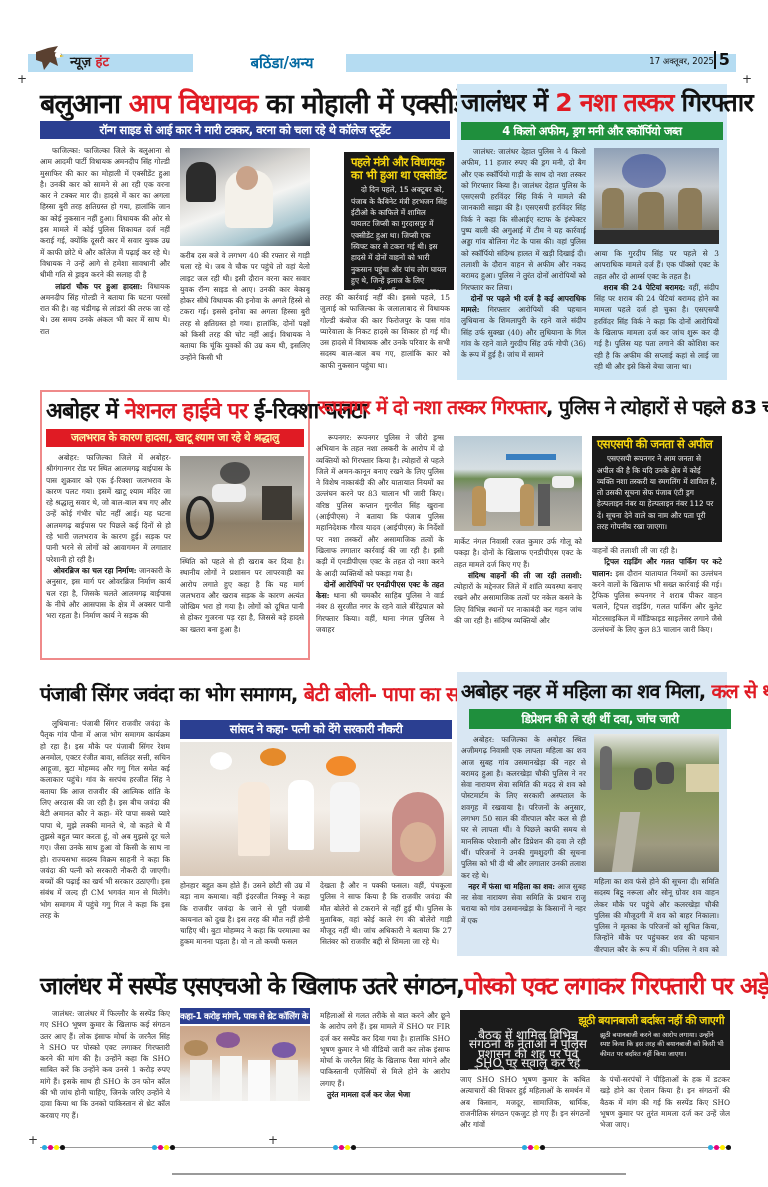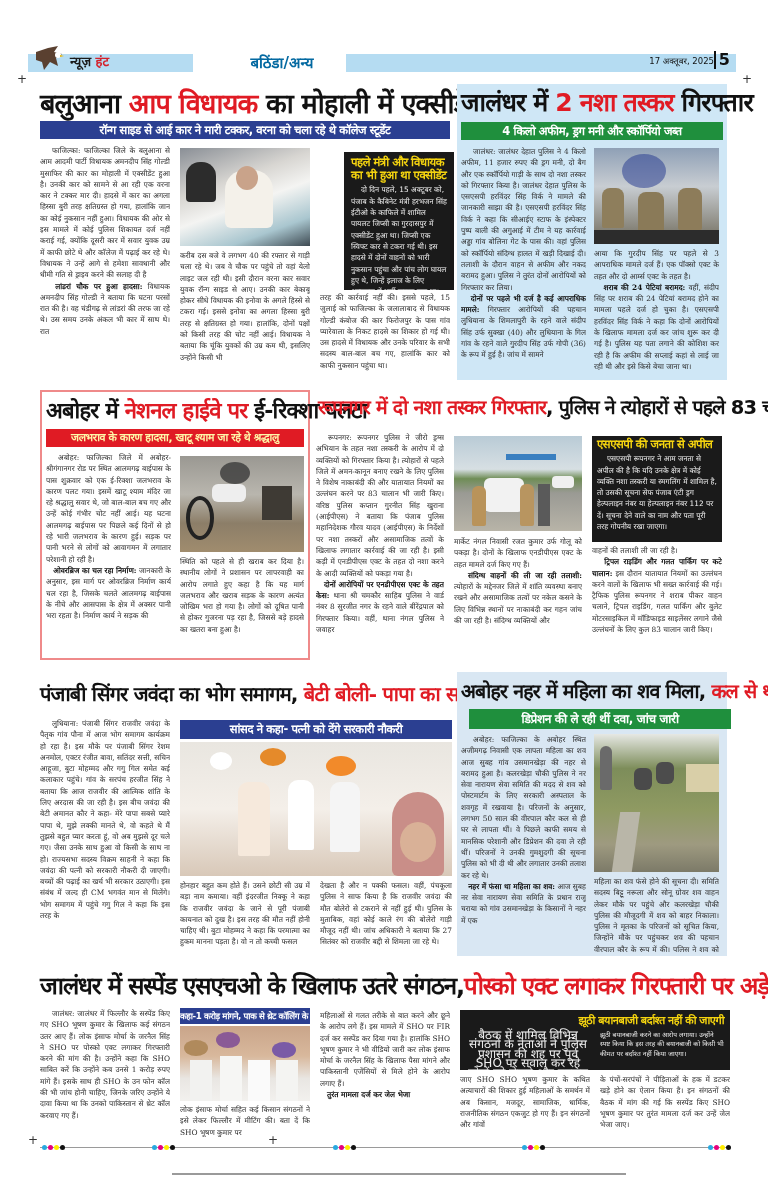--- a/index.html
+++ b/index.html
@@ -198,21 +198,20 @@
   <div class="abs sub blue" style="left:140px;top:38px;width:130px;height:16px;font-size:8.6px;line-height:16px;">कहा-1 करोड़ मांगने, पाक से थ्रेट कॉलिंग के सबूत दें</div>
   <div class="abs photo" style="left:140px;top:56px;width:130px;height:75px;background:linear-gradient(180deg,#c9a58a 0%,#d8b89c 40%,#e9e6e2 70%,#f2f1ee 100%);">
     <div style="position:absolute;left:4px;top:14px;width:24px;height:16px;border-radius:50%;background:#b08a5c;"></div>
     <div style="position:absolute;left:36px;top:6px;width:24px;height:16px;border-radius:50%;background:#8a5a96;"></div>
     <div style="position:absolute;left:92px;top:16px;width:24px;height:16px;border-radius:50%;background:#7a5aa6;"></div>
     <div style="position:absolute;left:10px;top:34px;width:22px;height:41px;background:#f2f2f0;"></div>
     <div style="position:absolute;left:40px;top:30px;width:22px;height:45px;background:#f6f6f4;"></div>
     <div style="position:absolute;left:68px;top:34px;width:22px;height:41px;background:#fafafa;"></div>
     <div style="position:absolute;left:96px;top:34px;width:22px;height:41px;background:#f4f4f2;"></div>
   </div>
-  <div class="abs col" style="left:140px;top:134px;width:130px;height:40px;text-indent:0;">लोक इंसाफ मोर्चा सहित कई किसान संगठनों ने इसे लेकर फिल्लौर में मीटिंग की। बता दें कि SHO भूषण कुमार पर</div>
   <div class="abs col" style="left:280px;top:40px;width:130px;height:136px;text-indent:0;">
     <span>महिलाओं से गलत तरीके से बात करने और छूने के आरोप लगे हैं। इस मामले में SHO पर FIR दर्ज कर सस्पेंड कर दिया गया है। हालांकि SHO भूषण कुमार ने भी वीडियो जारी कर लोक इंसाफ मोर्चा के जरनैल सिंह के खिलाफ पैसा मांगने और पाकिस्तानी एजेंसियों से मिले होने के आरोप लगाए हैं।</span><br>&nbsp;&nbsp;&nbsp;<b>तुरंत मामला दर्ज कर जेल भेजा</b>
   </div>
   <div class="abs box-dark" style="left:420px;top:40px;width:270px;height:60px;padding:5px 6px;">
     <div class="bt" style="font-size:11px;text-align:right;">झूठी बयानबाजी बर्दाश्त नहीं की जाएगी</div>
     <div style="display:flex;gap:10px;margin-top:3px;">
       <div class="bb" style="flex:1;font-size:12px;line-height:9.5px;text-align:center;">बैठक में शामिल विभिन्न संगठनों के नेताओं ने पुलिस प्रशासन की शह पर पूर्व SHO पर सवाल कर रहे लोगों को रोकने और बदनाम करने के लिए</div>
       <div class="bb" style="flex:1;font-size:6.6px;line-height:9.5px;">झूठी बयानबाजी करने का आरोप लगाया। उन्होंने स्पष्ट किया कि इस तरह की बयानबाजी को किसी भी कीमत पर बर्दाश्त नहीं किया जाएगा।</div>
     </div>
   </div>

